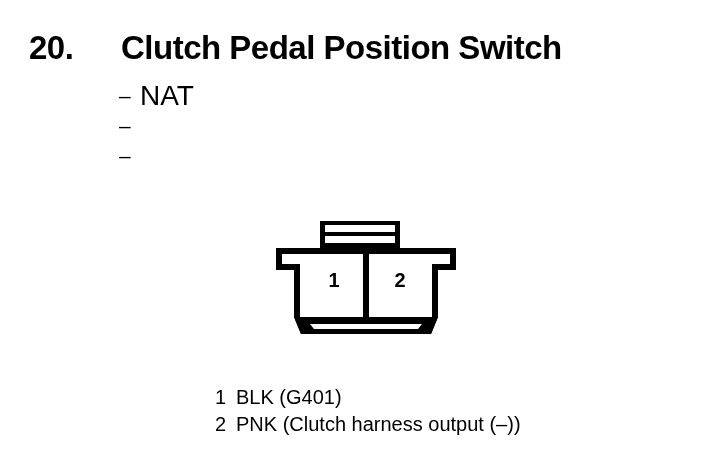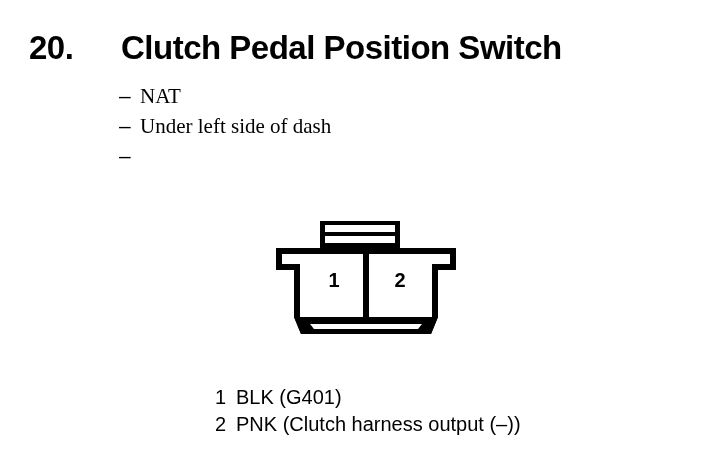--- a/index.html
+++ b/index.html
@@ -63,24 +63,23 @@
     position: absolute;
     left: 0;
     top: 0;
     font-size: 21px;
     line-height: 30px;
   }
   .bullet-text {
     position: absolute;
     left: 21px;
     top: 0;
-    font-size: 21px;
+    font-size: 28px;
     line-height: 30px;
     white-space: nowrap;
-    font-family: Liberation Serif, serif;
   }
 
   
   .connector {
     position: absolute;
     left: 265px;
     top: 195px;
     width: 210px;
     height: 140px;
   }
@@ -133,21 +132,20 @@
   <div class="item-number">20.</div>
   <div class="item-title">Clutch Pedal Position Switch</div>
 
   <div class="bullets">
     <div class="bullet-row">
       <span class="bullet-dash">–</span>
       <span class="bullet-text">NAT</span>
     </div>
     <div class="bullet-row">
       <span class="bullet-dash">–</span>
-      <span class="bullet-text">Under left side of dash</span>
     </div>
     <div class="bullet-row">
       <span class="bullet-dash">–</span>
     </div>
   </div>
 
   <div class="connector">
     <svg width="210" height="140" viewBox="0 0 210 140">
 
       <path d="M 55 14 L 135 14 L 135 41 L 55 41 Z" fill="#000000"></path>

